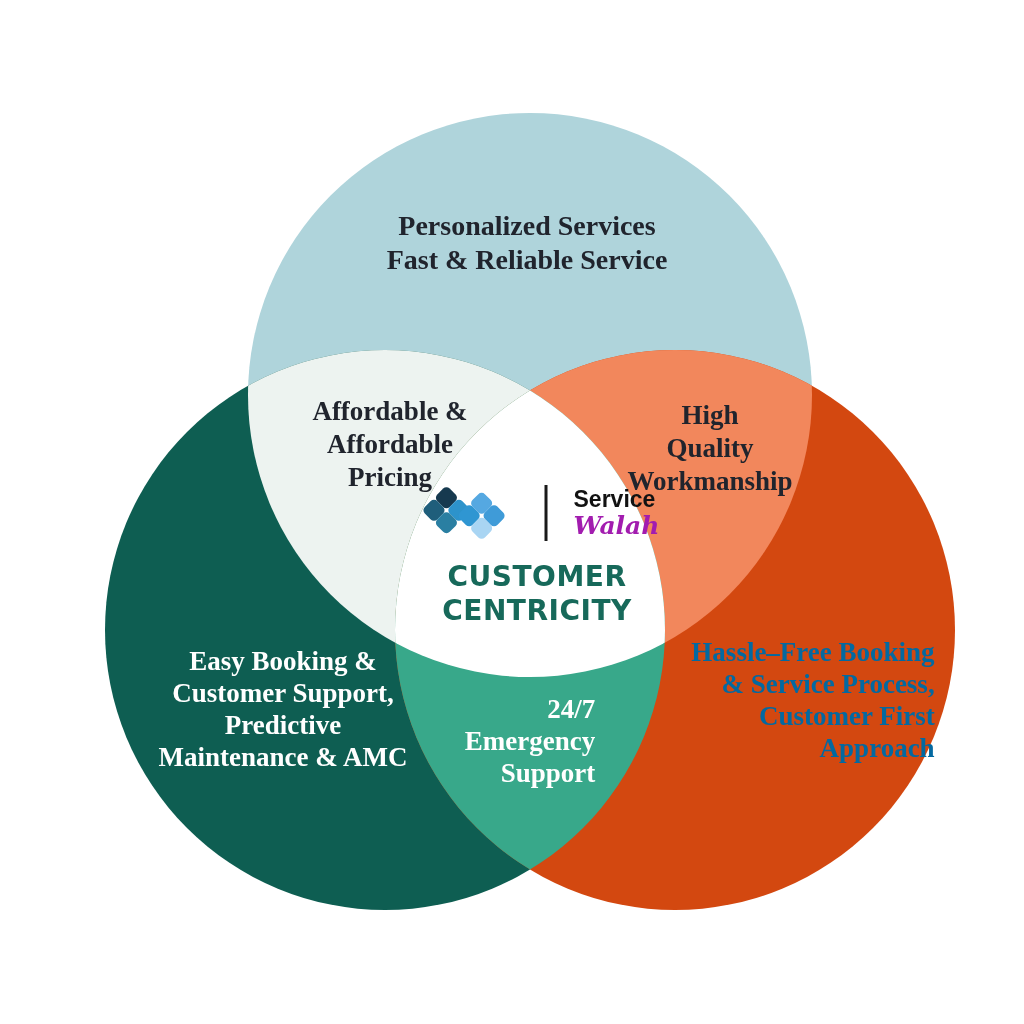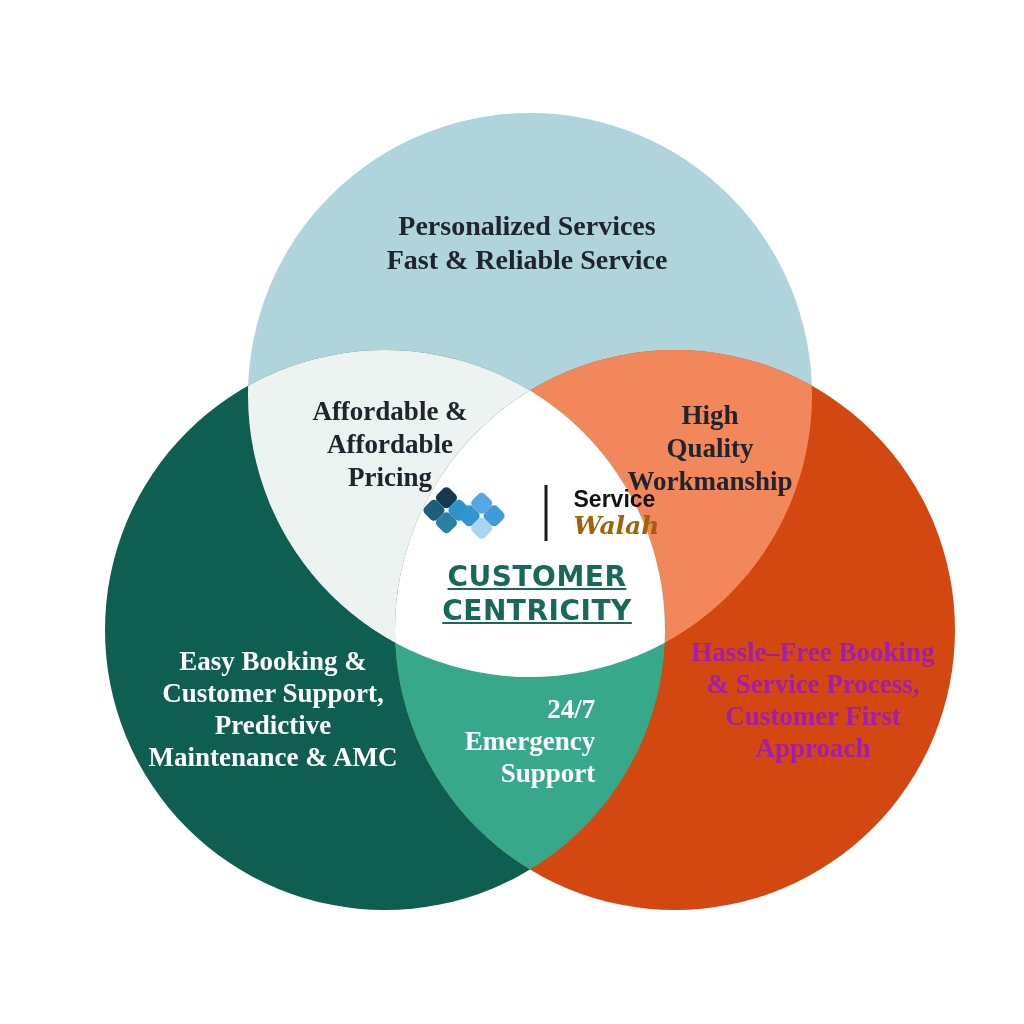--- a/index.html
+++ b/index.html
@@ -4,37 +4,37 @@
 <style>
   html,body{margin:0;padding:0;background:#ffffff;}
   #stage{position:relative;width:1024px;height:1024px;background:#ffffff;overflow:hidden;
          font-family:"Liberation Serif","DejaVu Serif",serif;}
   #venn{position:absolute;left:0;top:0;}
   .label{position:absolute;transform:translate(-50%,-50%);text-align:center;
          font-weight:bold;white-space:nowrap;}
   .label .ln{display:block;}
   .dark{color:#20242D;}
   .light{color:#FFFFFF;}
-  .peach{color:#a21caf;}
+  .peach{color:#0369a1;text-align:right;}
   .sz-top{font-size:28px;line-height:34px;}
   .sz-mid{font-size:27px;line-height:33px;}
   .sz-big{font-size:27px;line-height:32px;}
   
   #brand{position:absolute;left:540px;top:513px;transform:translate(-50%,-50%);
          display:flex;align-items:center;gap:16px;}
   #brand .divider{width:3px;height:56px;background:#1A1A1A;margin:0 10px 0 8px;}
   #brand .names{display:flex;flex-direction:column;align-items:flex-start;}
   .brand-line1{font-family:"Liberation Sans","DejaVu Sans",sans-serif;font-weight:bold;
                font-size:23px;line-height:25px;color:#121212;}
   .brand-line2{font-family:"DejaVu Serif","Liberation Serif",serif;font-style:italic;
-               font-weight:bold;font-size:25px;line-height:28px;color:#a16207;}
+               font-weight:bold;font-size:25px;line-height:28px;color:#a21caf;}
   #cc-title{position:absolute;left:537px;top:594px;transform:translate(-50%,-50%);
             text-align:center;font-family:"DejaVu Sans","Liberation Sans",sans-serif;
             font-weight:bold;font-size:28px;line-height:34px;letter-spacing:0.5px;
-            color:#17695A;white-space:nowrap;text-decoration:underline;}
+            color:#17695A;white-space:nowrap;}
   #cc-title .ln{display:block;}
 </style>
 </head>
 <body>
 
 <div id="stage">
 
   <svg id="venn" width="1024" height="1024" viewBox="0 0 1024 1024">
     <defs>
       <clipPath id="clipB">
@@ -76,21 +76,21 @@
     <span class="ln">Affordable</span>
     <span class="ln">Pricing</span>
   </div>
 
   <div class="label dark sz-mid" style="left:710px;top:448px;">
     <span class="ln">High</span>
     <span class="ln">Quality</span>
     <span class="ln">Workmanship</span>
   </div>
 
-  <div class="label light sz-big" style="left:273px;top:709px;">
+  <div class="label light sz-big" style="left:283px;top:709px;">
     <span class="ln">Easy Booking &amp;</span>
     <span class="ln">Customer Support,</span>
     <span class="ln">Predictive</span>
     <span class="ln">Maintenance &amp; AMC</span>
   </div>
 
   <div class="label light sz-big" style="left:530px;top:741px;text-align:right;">
     <span class="ln">24/7</span>
     <span class="ln">Emergency</span>
     <span class="ln">Support</span>

